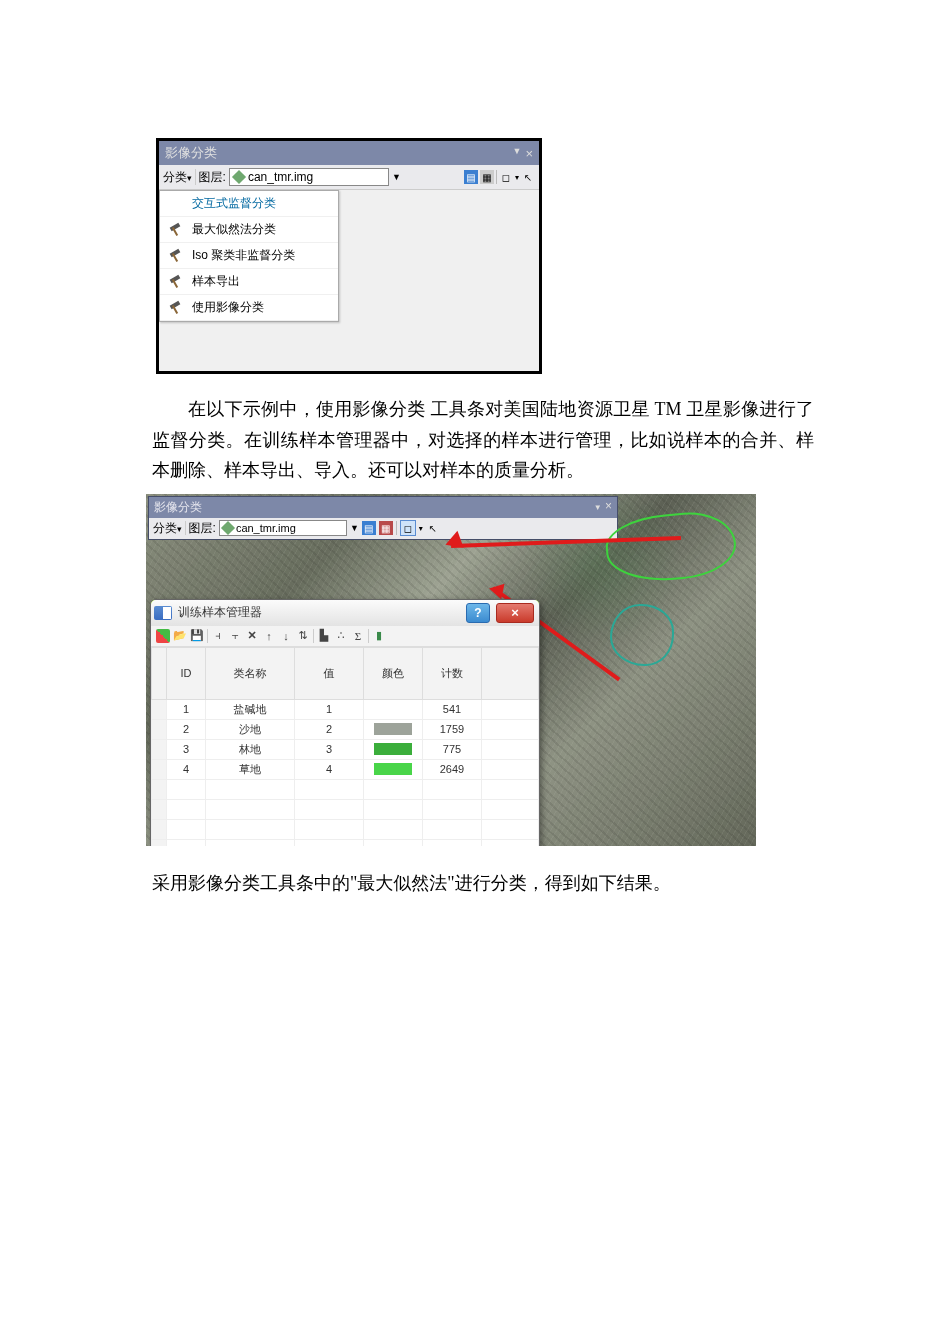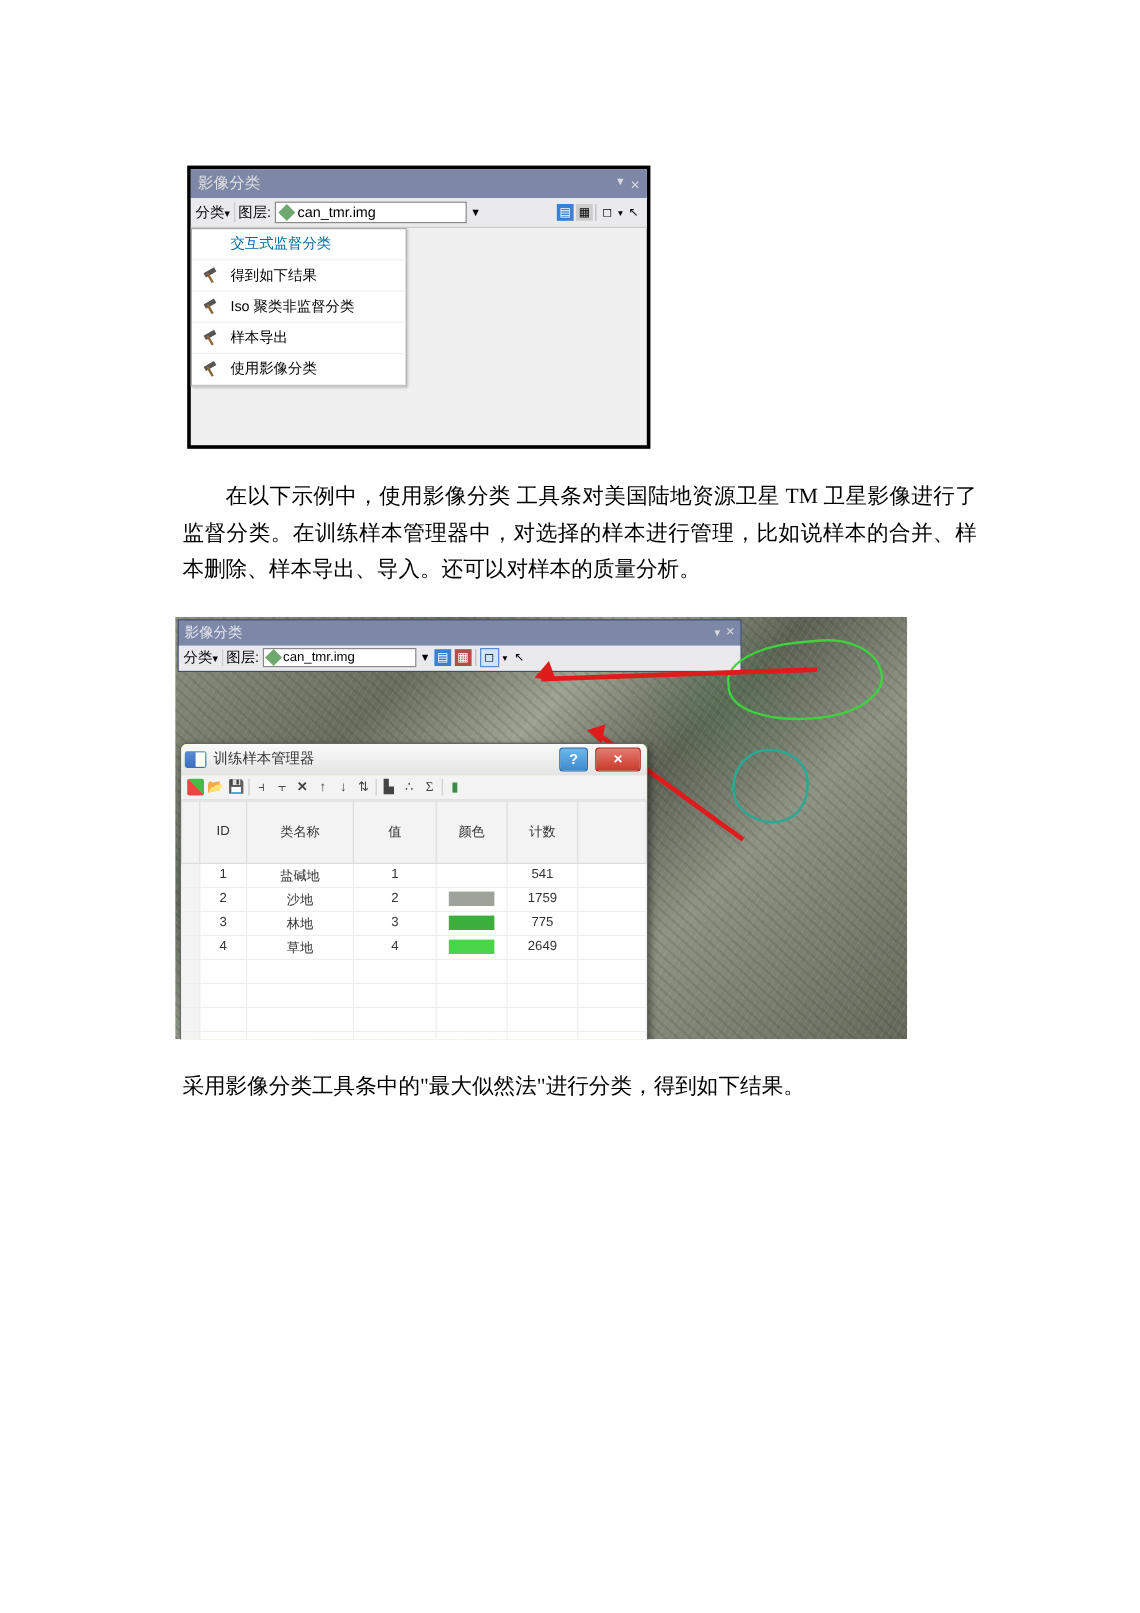--- a/index.html
+++ b/index.html
@@ -14,21 +14,21 @@
     .sc1-menu-item { padding: 4px 8px; font: 12px "SimSun", sans-serif; display: flex; align-items: center; gap: 10px; border-bottom: 1px solid #f0f0f0; }
     .sc1-menu-item.disabled { color: #0369a1; }
     .hammer-ico { width: 14px; height: 14px; position: relative; }
     .hammer-ico::before { content: ""; position: absolute; width: 10px; height: 4px; background: #555; top: 2px; left: 2px; transform: rotate(-30deg); }
     .hammer-ico::after { content: ""; position: absolute; width: 2px; height: 9px; background: #8a6637; top: 4px; left: 6px; transform: rotate(-30deg); }
     .tool-icons { display: flex; gap: 2px; align-items: center; margin-left: auto; }
     .ti { width: 14px; height: 14px; display: flex; align-items: center; justify-content: center; font-size: 10px; }
     .ti-blue { background: #3b7fd1; color: white; }
     .ti-gray { background: #ccc; }
 
-    .body-text { font: 18px/1.7 "SimSun", serif; text-align: justify; margin: 24px 0; }
+    .body-text { font: 18px/1.7 "SimSun", serif; text-align: justify; margin: 2px 0; }
     .body-text.indent { text-indent: 2em; }
 
     .screenshot2 { width: 610px; height: 352px; position: relative; margin-left: -6px; margin-top: 8px; margin-bottom: 22px; overflow: hidden; }
     .satellite-bg { position: absolute; inset: 0;
       background:
         radial-gradient(circle at 75% 20%, rgba(90,130,90,0.4), transparent 15%),
         radial-gradient(circle at 30% 75%, rgba(100,110,100,0.3), transparent 20%),
         linear-gradient(135deg, #8a8e7f, #6a6f61 25%, #9ba091 40%, #5f6358 55%, #8d9183 70%, #666a5d);
       filter: contrast(1.1);
     }
@@ -100,21 +100,21 @@
         <span class="ti">↖</span>
       </div>
     </div>
     <div class="sc1-menu">
       <div class="sc1-menu-item disabled">
         <span style="width:14px"></span>
         <span>交互式监督分类</span>
       </div>
       <div class="sc1-menu-item">
         <span class="hammer-ico"></span>
-        <span>得到如下结果</span>
+        <span>最大似然法分类</span>
       </div>
       <div class="sc1-menu-item">
         <span class="hammer-ico"></span>
         <span>Iso 聚类非监督分类</span>
       </div>
       <div class="sc1-menu-item">
         <span class="hammer-ico"></span>
         <span>样本导出</span>
       </div>
       <div class="sc1-menu-item">

